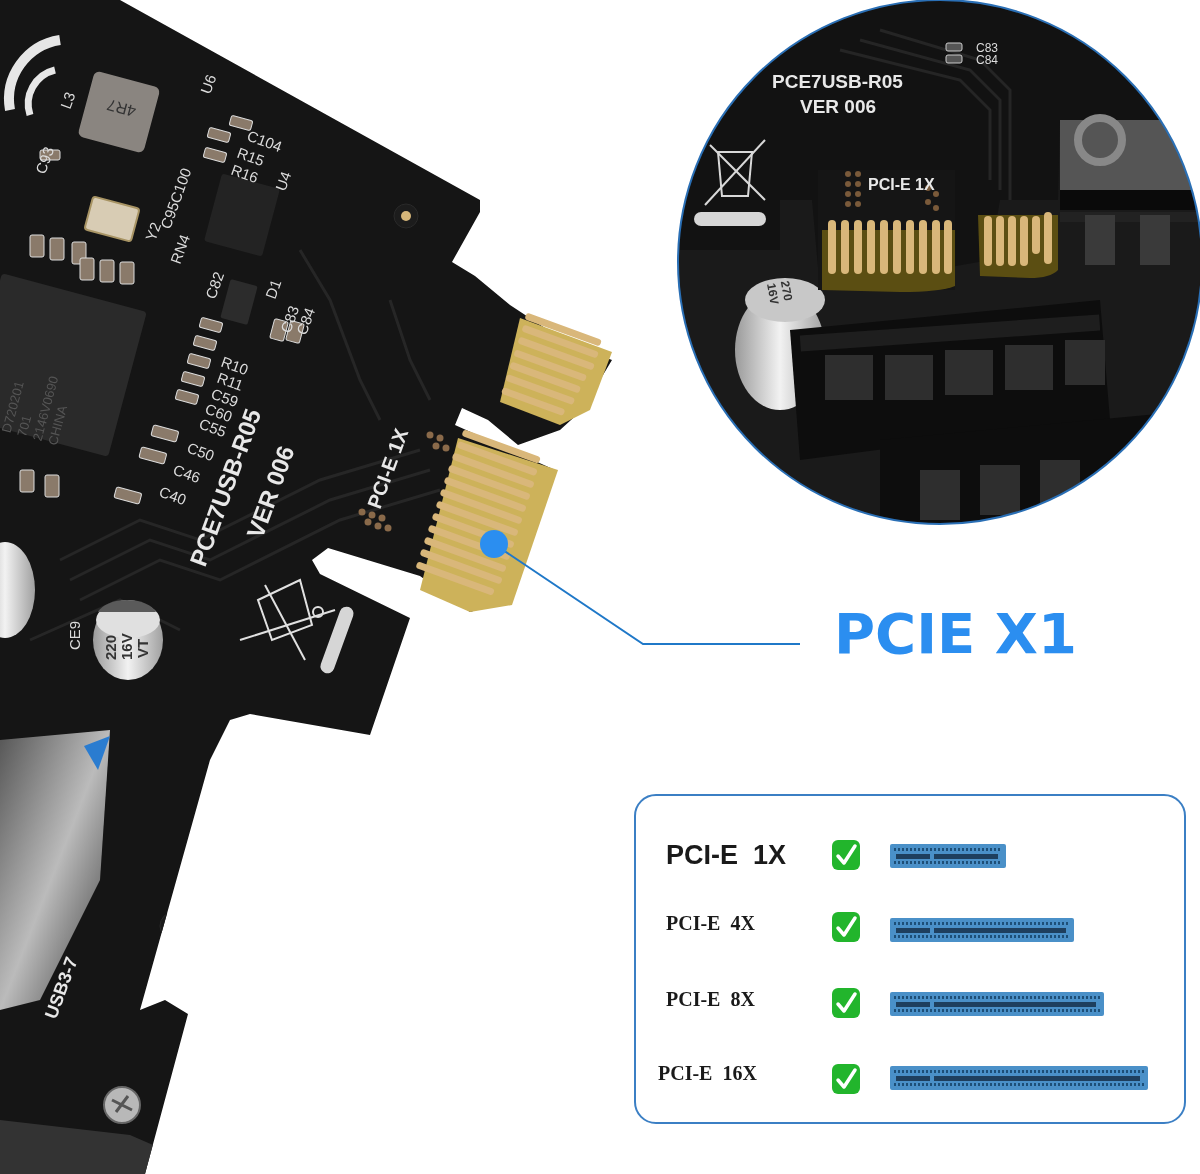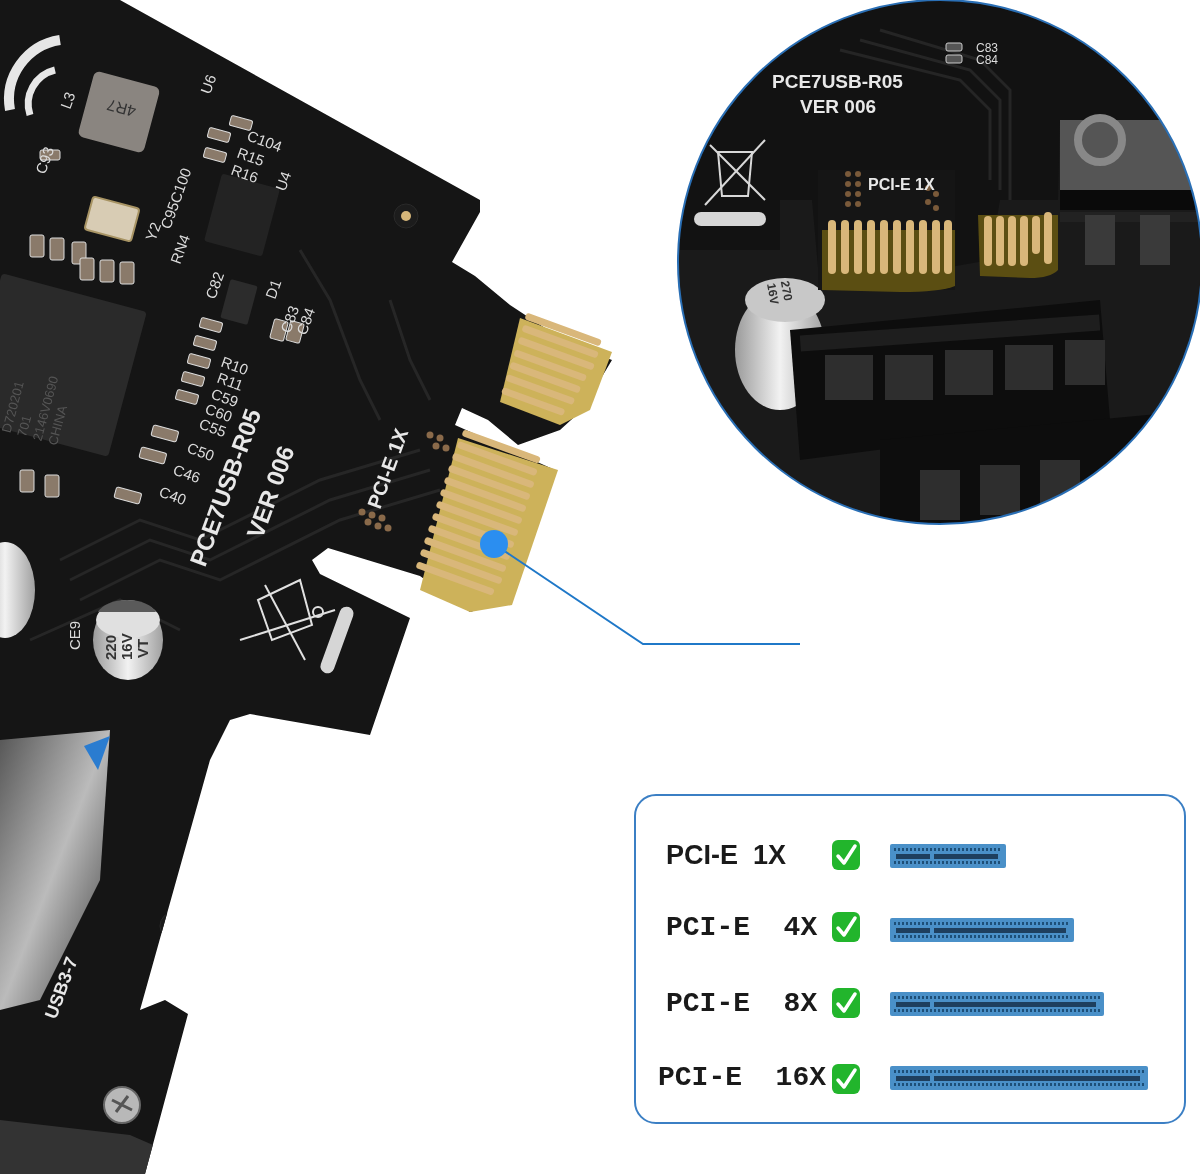--- a/index.html
+++ b/index.html
@@ -3,21 +3,21 @@
 <meta charset="utf-8">
 <style>
   html,body{margin:0;padding:0;background:#ffffff;}
   body{width:1200px;height:1174px;position:relative;overflow:hidden;font-family:"Liberation Sans",sans-serif;}
   .stage{position:absolute;left:0;top:0;width:1200px;height:1174px;}
   svg text{font-family:"Liberation Sans",sans-serif;}
   .silk{fill:#e8e8e8;font-weight:bold;}
   .silk-thin{fill:#dcdcdc;font-family:"Liberation Mono",monospace;}
   .callout{position:absolute;left:834px;top:606px;font-family:"DejaVu Sans",sans-serif;font-weight:bold;font-size:56px;color:#2b8ef0;letter-spacing:0px;line-height:1;}
   .compat{position:absolute;left:634px;top:794px;width:552px;height:330px;border:2px solid #3b7fc4;border-radius:22px;background:#ffffff;box-sizing:border-box;}
-  .row-label{position:absolute;font-family:Liberation Mono, monospace;font-weight:bold;font-size:28px;color:#1a1a1a;white-space:pre;}
+  .row-label{position:absolute;font-family:Liberation Serif, serif;font-weight:bold;font-size:20px;color:#1a1a1a;white-space:pre;}
   .row-label.first{font-family:"Liberation Sans",sans-serif;font-size:27px;}
   .check{position:absolute;width:28px;height:30px;border-radius:6px;background:#22b52c;}
   .check svg{position:absolute;left:0;top:0;}
   .slot{position:absolute;height:24px;background:#4a90c8;border-radius:2px;}
   .slot::before{content:"";position:absolute;left:4px;right:4px;top:4px;height:3px;background:repeating-linear-gradient(90deg,#1d4f78 0 2px,#4a90c8 2px 4px);}
   .slot::after{content:"";position:absolute;left:4px;right:4px;bottom:4px;height:3px;background:repeating-linear-gradient(90deg,#1d4f78 0 2px,#4a90c8 2px 4px);}
   .slot .channel{position:absolute;top:10px;height:5px;background:#1e3f5e;}
 </style>
 </head>
 <body>
@@ -309,20 +309,21 @@
       <g stroke="#d8d8d8" stroke-width="2" fill="none">
         <path d="M718,152 L752,152 L748,196 L722,196 Z"></path>
         <line x1="705" y1="205" x2="765" y2="140"></line>
         <line x1="710" y1="145" x2="765" y2="200"></line>
       </g>
       <rect x="694" y="212" width="72" height="14" rx="7" fill="#d6d6d6"></rect>
     </g>
     <circle cx="940" cy="262" r="262" fill="none" stroke="#2a6fb5" stroke-width="2"></circle>
   </svg>
 
+  <div class="callout">PCIE X1</div>
 
   <div class="compat">
 
     <div>
       <div class="row-label first" style="left:30px;top:44px;">PCI-E  1X</div>
       <div class="check" style="left:196px;top:44px;">
         <svg width="28" height="30" viewBox="0 0 28 30">
             <path d="M6,16 L12,23 L23,6" stroke="#fff" stroke-width="3.5" fill="none" stroke-linecap="round" stroke-linejoin="round"></path>
           </svg>
       </div>

